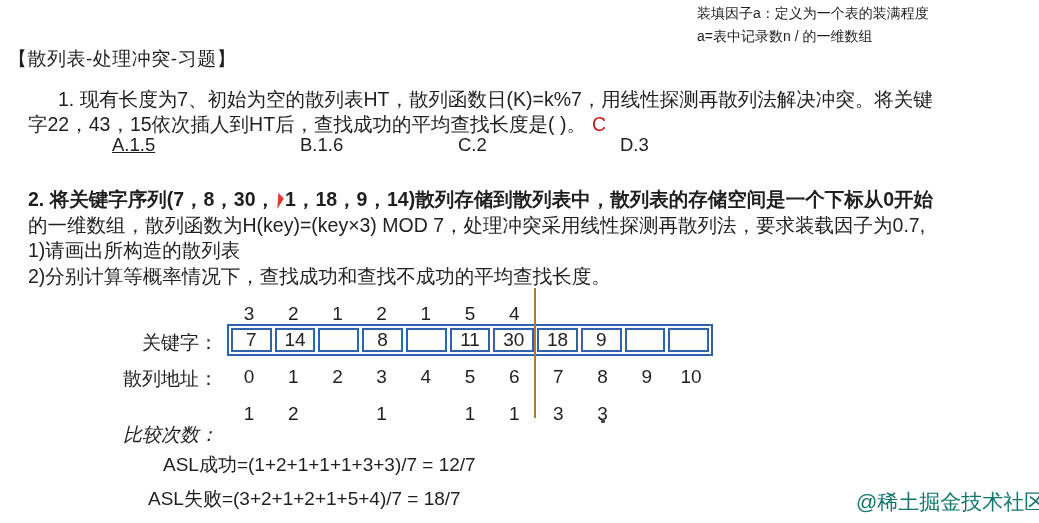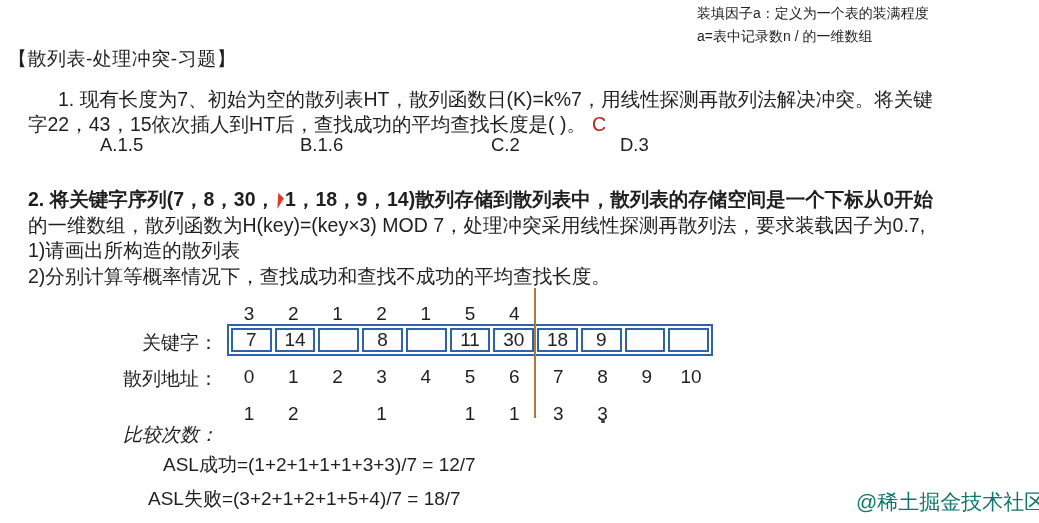--- a/index.html
+++ b/index.html
@@ -11,23 +11,23 @@
     color:#1f1f1f;
     overflow:hidden;
   }
   .abs{position:absolute;white-space:nowrap;}
   .title{left:8px;top:22px;font-size:19px;letter-spacing:0.5px;margin-top:24px;}
   .note{left:697px;top:2px;font-size:14px;line-height:23px;}
   .q1l1{left:58px;top:86px;font-size:19.5px;}
   .q1l2{left:28px;top:111px;font-size:19.5px;}
   .answer-red{color:#c0221c;margin-left:6px;}
   .opts{left:0;top:134px;width:1039px;height:24px;font-size:18.5px;}
-  .opt0{position:absolute;left:100px;}
+  .opt0{position:absolute;left:112px;text-decoration:underline;}
   .opt1{position:absolute;left:300px;}
-  .opt2{position:absolute;left:458px;margin-left:33px;}
+  .opt2{position:absolute;left:458px;}
   .opt3{position:absolute;left:620px;}
   .q2{left:28px;top:187px;font-size:19.5px;line-height:25.5px;}
   .q2 .row{display:flex;align-items:center;font-weight:bold;}
   .caret{
     display:inline-block;width:7px;height:18px;margin:0 1px 0 2px;
     background:#e23b2e;
     clip-path:polygon(18% 100%,8% 10%,95% 42%);
     transform:skewX(-6deg);
   }
   

